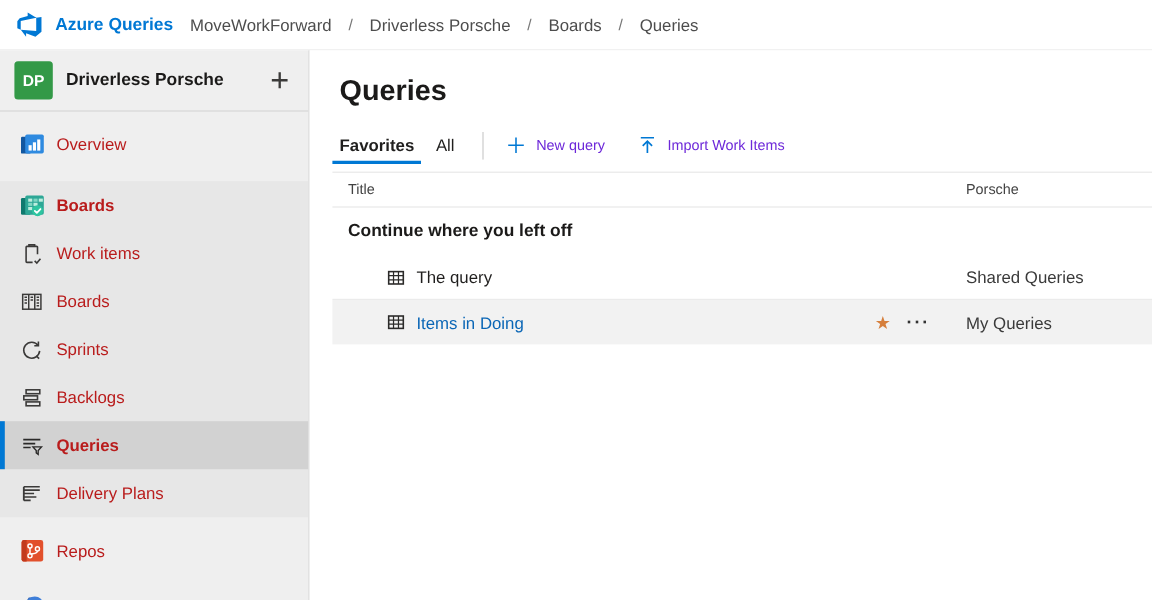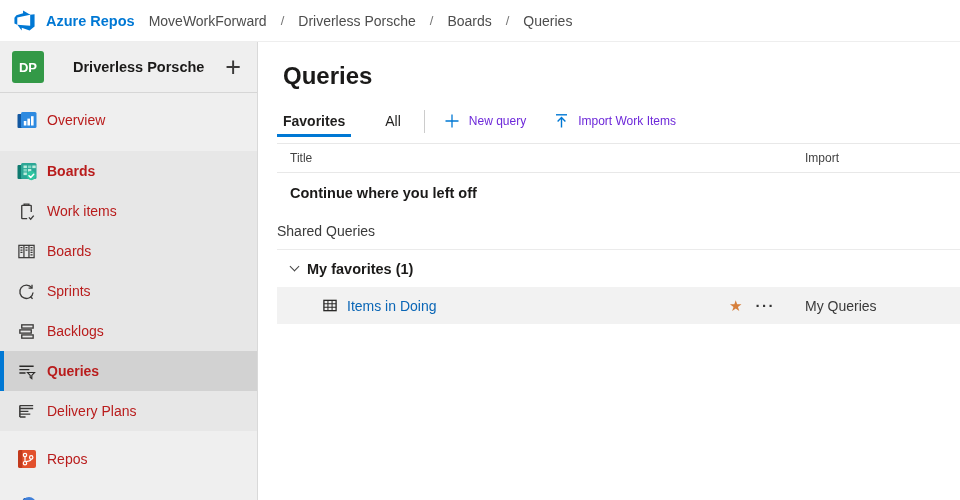--- a/index.html
+++ b/index.html
@@ -13,21 +13,21 @@
   .brand { color:#0078d4; font-weight:700; font-size:14.5px; margin-left:9px; cursor:pointer; }
   .crumb { color:#4d4d4d; font-size:14px; margin-left:14px; cursor:pointer; }
   .crumb-sep { color:#767676; font-size:13px; margin-left:14px; }
 
   
   .shell { display:flex; height:458px; }
 
   
   .sidebar { width:258px; background:#efefef; border-right:1px solid #d9d9d9;
     overflow:hidden; flex:none; }
-  .project-row { height:50px; display:flex; align-items:center; padding:0 16px 0 12px; cursor:pointer;gap:18px; }
+  .project-row { height:50px; display:flex; align-items:center; padding:0 16px 0 12px; cursor:pointer; }
   .avatar { width:32px; height:32px; border-radius:3px; background:#339947; color:#fff;
     font-size:13px; font-weight:700; display:flex; align-items:center; justify-content:center; flex:none; }
   .project-name { font-size:14.5px; font-weight:700; color:#1b1a19; margin-left:11px; flex:1; }
   .add-btn { font-size:27px; font-weight:100; color:#3b3a39; line-height:20px; cursor:pointer; }
   .sidebar-divider { height:1px; background:#d6d6d6; }
 
   .nav-item { height:40px; display:flex; align-items:center; padding-left:13px;
     font-size:14px; color:#b91c1c; cursor:pointer; }
   .nav-item .ic { width:27px; display:flex; justify-content:center; align-items:center; flex:none; }
   .nav-item .lbl { margin-left:7px; }
@@ -40,21 +40,21 @@
 
   
   .main { flex:1; background:#fff; min-width:0; }
   .main-head { padding:20px 0 0 25px; }
   .page-title { font-size:24px; font-weight:700; color:#1b1a19; line-height:28px; }
 
   .tabbar { display:flex; align-items:center; margin:15px 0 0 19px; height:32px; }
   .tab { font-size:14px; color:#201f1e; padding:0 6px; height:32px; display:flex;
     align-items:center; cursor:pointer; }
   .tab.active { font-weight:700; box-shadow:inset 0 -3px 0 #0078d4; }
-  .tab + .tab { margin-left:28px; }
+  .tab + .tab { margin-left:6px; }
   .tabbar-divider { width:1px; height:23px; background:#cccccc; margin:0 19px 0 17px; }
   .cmd-btn { display:flex; align-items:center; font-size:12px; color:#6d28d9;
     cursor:pointer; margin-right:28px; height:32px; }
   .cmd-btn .cic { display:flex; align-items:center; margin-right:9px; }
 
   
   .table { margin-left:19px; border-top:1px solid #e8e8e8; margin-top:6px; }
   .thead { display:flex; align-items:center; height:29px; border-bottom:1px solid #e8e8e8; }
   .th-title { flex:1; padding-left:13px; font-size:12px; color:#424242; cursor:pointer; }
   .th-folder { width:155px; font-size:12px; color:#424242; cursor:pointer; }
@@ -79,21 +79,21 @@
 </style>
 </head>
 <body>
 
 <div class="topbar">
   <div class="logo">
     <svg viewBox="0 0 16 16" width="23" height="23">
       <path fill="#0078d4" d="M15 3.622v8.512L11.5 15l-5.425-1.975v1.958L3.004 10.971l8.951.7V4.005L15 3.622zm-2.984.428L6.994 1v2.001L2.382 4.356 1 6.13v4.029l1.978.873V5.869l9.038-1.819z"></path>
     </svg>
   </div>
-  <span class="brand">Azure Repos</span>
+  <span class="brand">Azure Queries</span>
   <span class="crumb">MoveWorkForward</span>
   <span class="crumb-sep">/</span>
   <span class="crumb">Driverless Porsche</span>
   <span class="crumb-sep">/</span>
   <span class="crumb">Boards</span>
   <span class="crumb-sep">/</span>
   <span class="crumb">Queries</span>
 </div>
 
 <div class="shell">
@@ -252,33 +252,38 @@
             <path d="M7.5 14.5V5M3.6 8.5L7.5 4.6l3.9 3.9"></path>
           </svg>
         </span>
         <span>Import Work Items</span>
       </div>
     </div>
 
     <div class="table">
       <div class="thead">
         <div class="th-title">Title</div>
-        <div class="th-folder">Import</div>
+        <div class="th-folder">Porsche</div>
       </div>
 
       <div class="section-row">Continue where you left off</div>
 
       <div class="query-row bordered">
+        <div class="cell-main">
+          <span class="row-icon">
+            <svg width="16" height="15" viewBox="0 0 16 16" fill="none" stroke="#2b2a29">
+              <rect x="1.5" y="2.5" width="13" height="11" stroke-width="1.4"></rect>
+              <path d="M1.5 6.1h13M1.5 9.8h13M5.8 2.5v11M10.2 2.5v11" stroke-width="1.1"></path>
+            </svg>
+          </span>
+          <span class="row-title">The query</span>
+        </div>
         <div class="cell-folder">Shared Queries</div>
       </div>
 
-      <div class="section-row collapsible">
-        <span class="chev"></span>
-        <span>My favorites (1)</span>
-      </div>
 
       <div class="query-row hilite">
         <div class="cell-main">
           <span class="row-icon">
             <svg width="16" height="15" viewBox="0 0 16 16" fill="none" stroke="#2b2a29">
               <rect x="1.5" y="2.5" width="13" height="11" stroke-width="1.4"></rect>
               <path d="M1.5 6.1h13M1.5 9.8h13M5.8 2.5v11M10.2 2.5v11" stroke-width="1.1"></path>
             </svg>
           </span>
           <span class="row-title link">Items in Doing</span>

